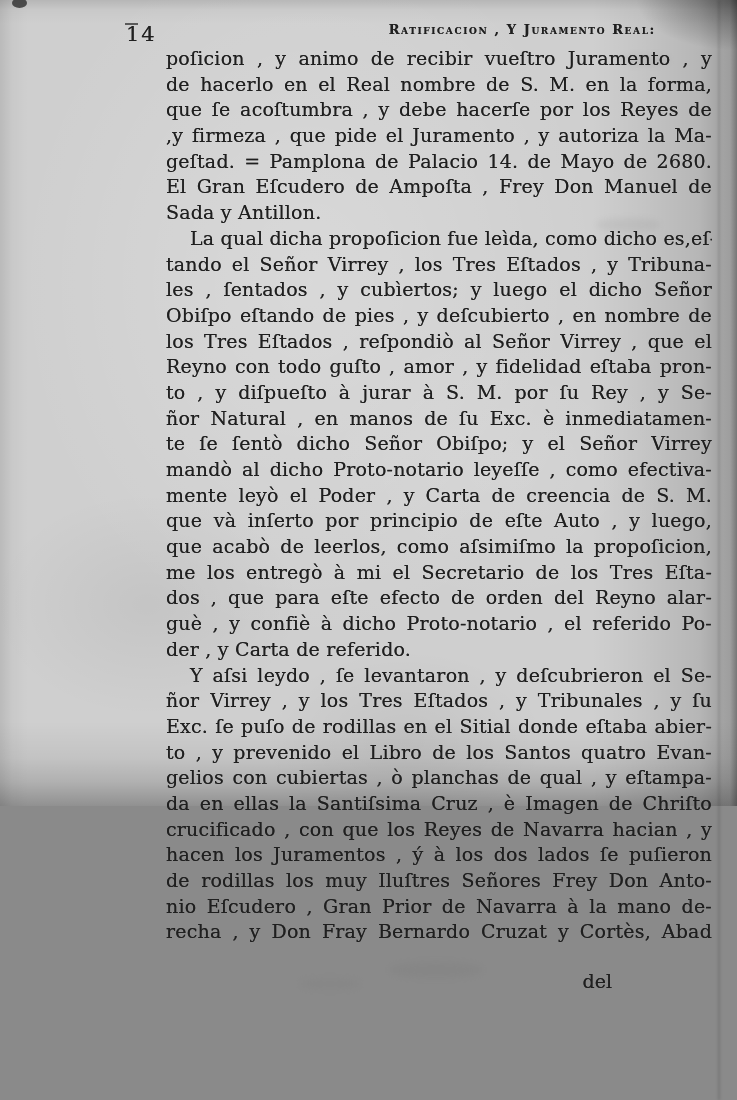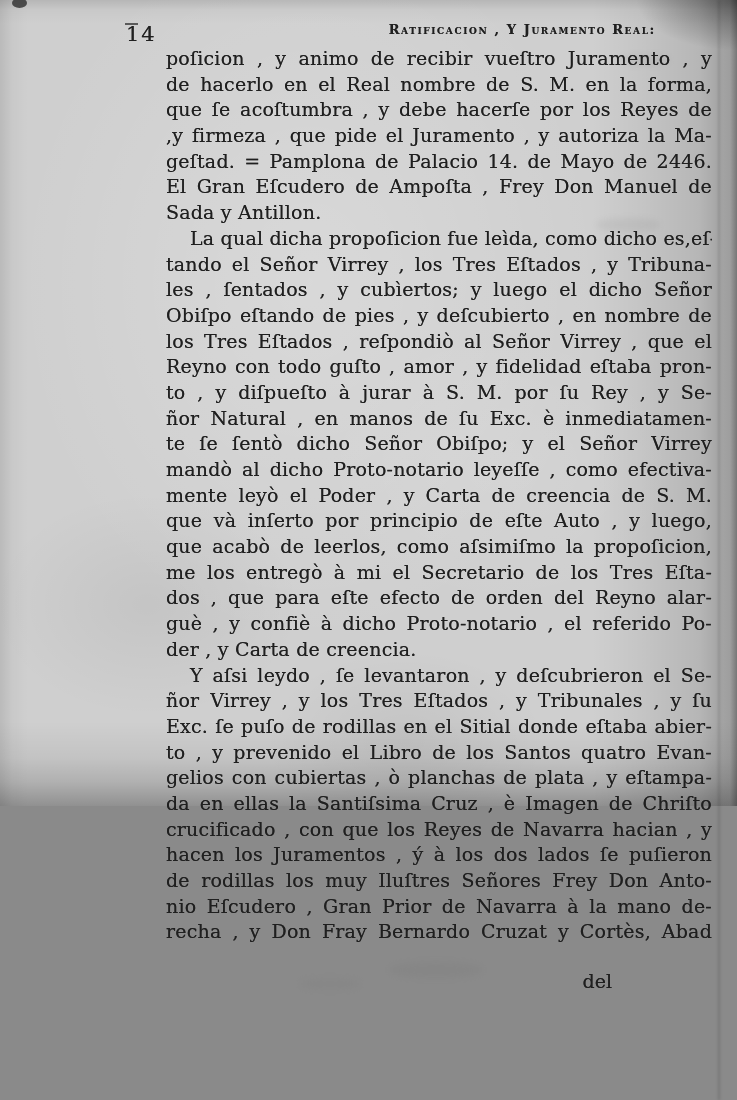--- a/index.html
+++ b/index.html
@@ -111,45 +111,45 @@
     <span class="page-number">14</span>
     <span class="running-title">Ratificacion , Y Juramento Real:</span>
   </div>
 
   <div class="text-block">
 
   <div class="text-line">poſicion , y animo de recibir vueſtro Juramento , y</div>
       <div class="text-line">de hacerlo en el Real nombre de S. M. en la forma,</div>
       <div class="text-line">que ſe acoſtumbra , y debe hacerſe por los Reyes de</div>
       <div class="text-line">,y firmeza , que pide el Juramento , y autoriza la Ma-</div>
-      <div class="text-line">geſtad. = Pamplona de Palacio 14. de Mayo de 2446.</div>
+      <div class="text-line">geſtad. = Pamplona de Palacio 14. de Mayo de 2680.</div>
       <div class="text-line">El Gran Eſcudero de Ampoſta , Frey Don Manuel de</div>
       <div class="text-line nojust">Sada y Antillon.</div>
       <div class="text-line indent">La qual dicha propoſicion fue leìda, como dicho es,eſ-</div>
       <div class="text-line">tando el Señor Virrey , los Tres Eſtados , y Tribuna-</div>
       <div class="text-line">les , ſentados , y cubìertos; y luego el dicho Señor</div>
       <div class="text-line">Obiſpo eſtando de pies , y deſcubierto , en nombre de</div>
       <div class="text-line">los Tres Eſtados , reſpondiò al Señor Virrey , que el</div>
       <div class="text-line">Reyno con todo guſto , amor , y fidelidad eſtaba pron-</div>
       <div class="text-line">to , y diſpueſto à jurar à S. M. por ſu Rey , y Se-</div>
       <div class="text-line">ñor Natural , en manos de ſu Exc. è inmediatamen-</div>
       <div class="text-line">te ſe ſentò dicho Señor Obiſpo; y el Señor Virrey</div>
       <div class="text-line">mandò al dicho Proto-notario leyeſſe , como efectiva-</div>
       <div class="text-line">mente leyò el Poder , y Carta de creencia de S. M.</div>
       <div class="text-line">que và inſerto por principio de eſte Auto , y luego,</div>
       <div class="text-line">que acabò de leerlos, como aſsimiſmo la propoſicion,</div>
       <div class="text-line">me los entregò à mi el Secretario de los Tres Eſta-</div>
       <div class="text-line">dos , que para eſte efecto de orden del Reyno alar-</div>
       <div class="text-line">guè , y confiè à dicho Proto-notario , el referido Po-</div>
-      <div class="text-line nojust">der , y Carta de creencia.</div>
+      <div class="text-line nojust">der , y Carta de referido.</div>
       <div class="text-line indent">Y aſsi leydo , ſe levantaron , y deſcubrieron el Se-</div>
       <div class="text-line">ñor Virrey , y los Tres Eſtados , y Tribunales , y ſu</div>
       <div class="text-line">Exc. ſe puſo de rodillas en el Sitial donde eſtaba abier-</div>
       <div class="text-line">to , y prevenido el Libro de los Santos quatro Evan-</div>
-      <div class="text-line">gelios con cubiertas , ò planchas de plata , y eſtampa-</div>
+      <div class="text-line">gelios con cubiertas , ò planchas de qual , y eſtampa-</div>
       <div class="text-line">da en ellas la Santiſsima Cruz , è Imagen de Chriſto</div>
       <div class="text-line">crucificado , con que los Reyes de Navarra hacian , y</div>
       <div class="text-line">hacen los Juramentos , ý à los dos lados ſe puſieron</div>
       <div class="text-line">de rodillas los muy Iluſtres Señores Frey Don Anto-</div>
       <div class="text-line">nio Eſcudero , Gran Prior de Navarra à la mano de-</div>
       <div class="text-line">recha , y Don Fray Bernardo Cruzat y Cortès, Abad</div>
     </div>
 
   <div class="catchword-row">
     <span class="catchword">del</span>

